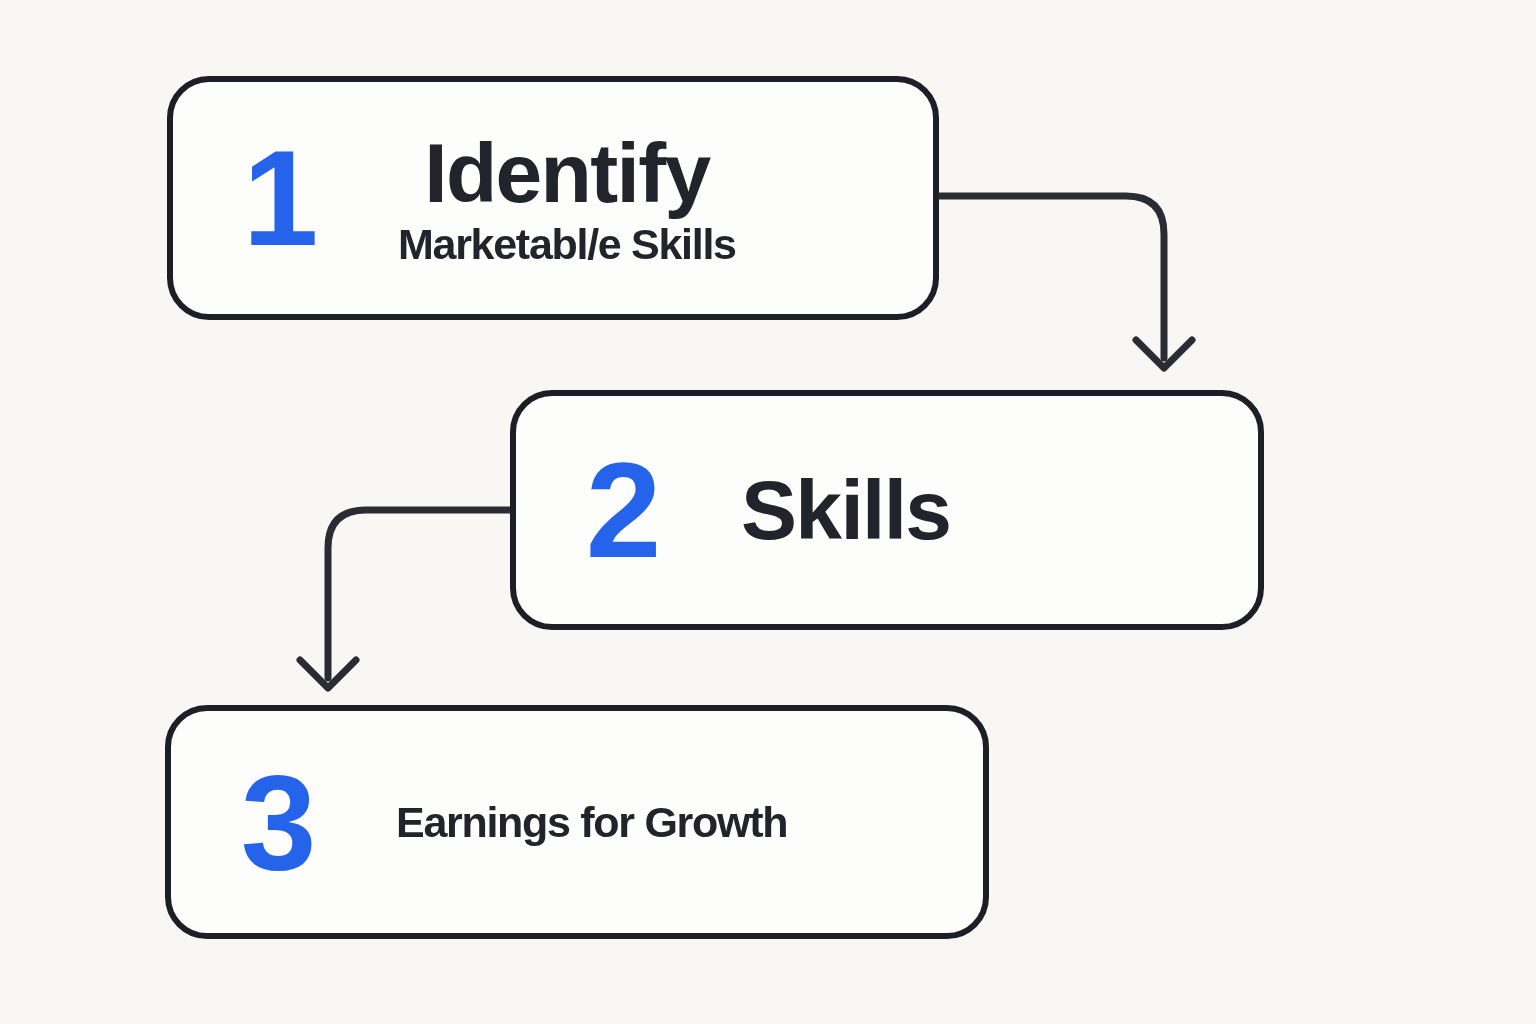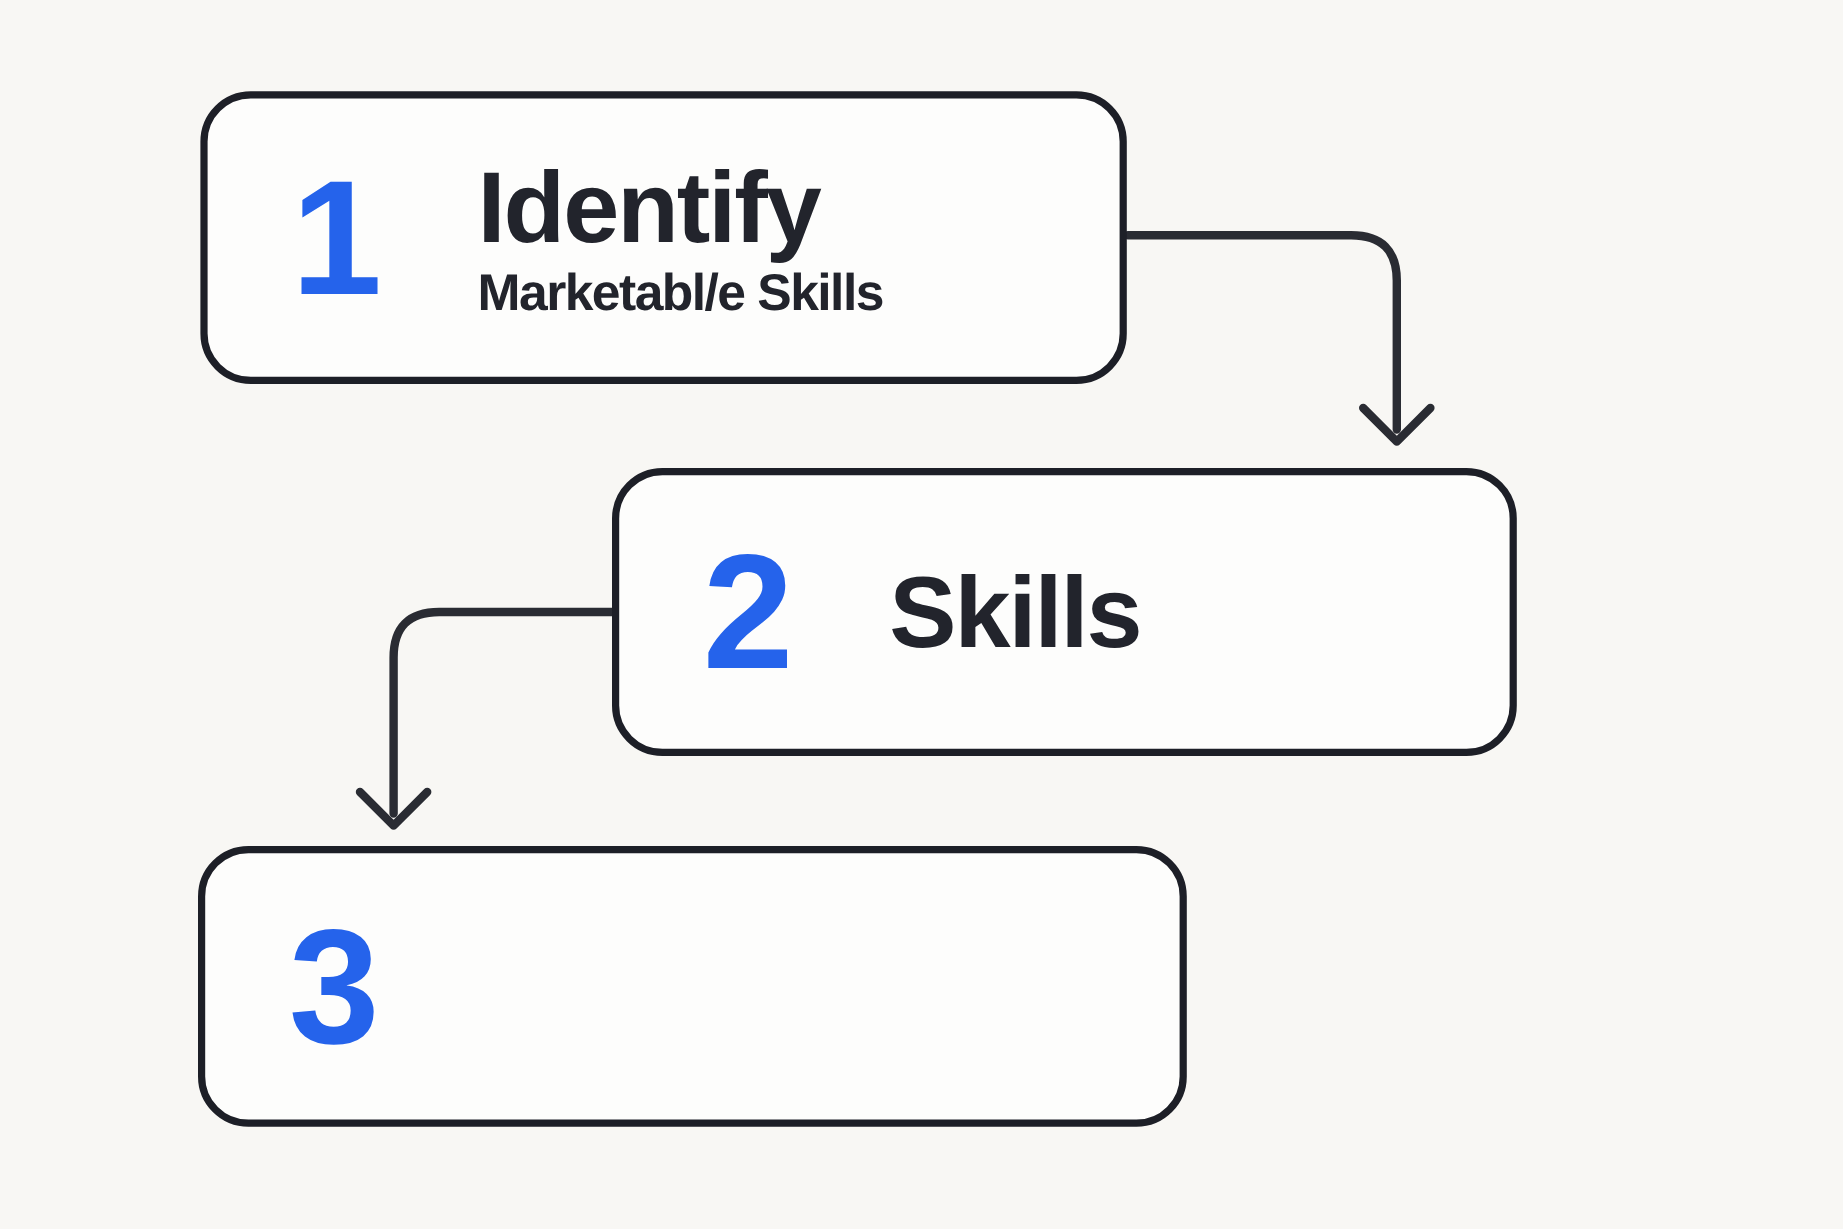--- a/index.html
+++ b/index.html
@@ -41,20 +41,21 @@
     font-weight: bold;
     line-height: 1;
     color: var(--accent-blue);
   }
   .step-text {
     margin-left: 50px;
     display: flex;
     flex-direction: column;
     gap: 8px;
     white-space: nowrap;
+    align-items: center;
   }
   .step-title {
     font-size: 84px;
     font-weight: bold;
     letter-spacing: -0.02em;
     line-height: 1;
     color: var(--ink);
   }
   .step-subtitle {
     font-size: 43px;
@@ -104,16 +105,17 @@
   <div class="step-box box2">
     <div class="step-number">2</div>
     <div class="step-text">
       <div class="step-title">Skills</div>
     </div>
   </div>
 
   <div class="step-box box3">
     <div class="step-number">3</div>
     <div class="step-text">
+      <div class="step-subtitle">Earnings for Growth</div>
     </div>
   </div>
 
 </div>
 
 </body></html>

